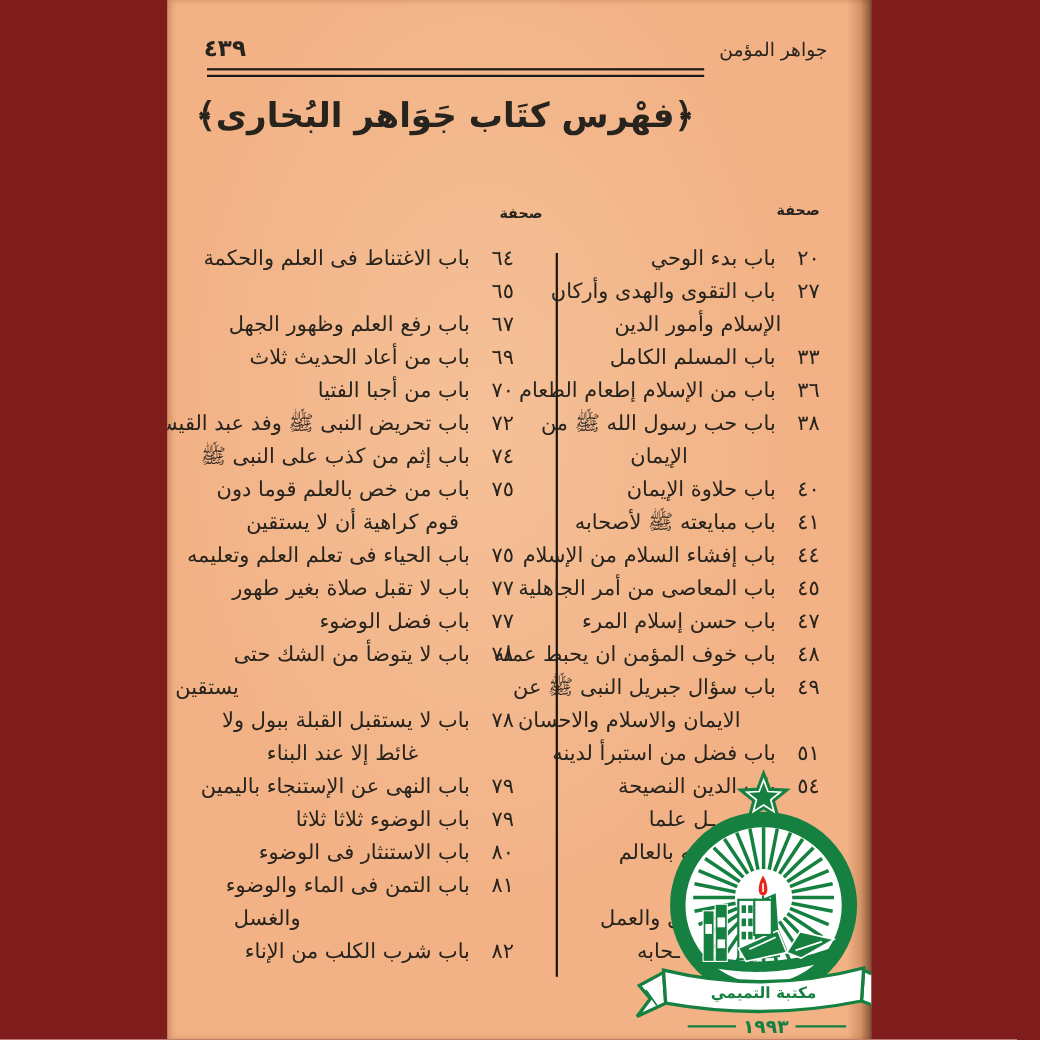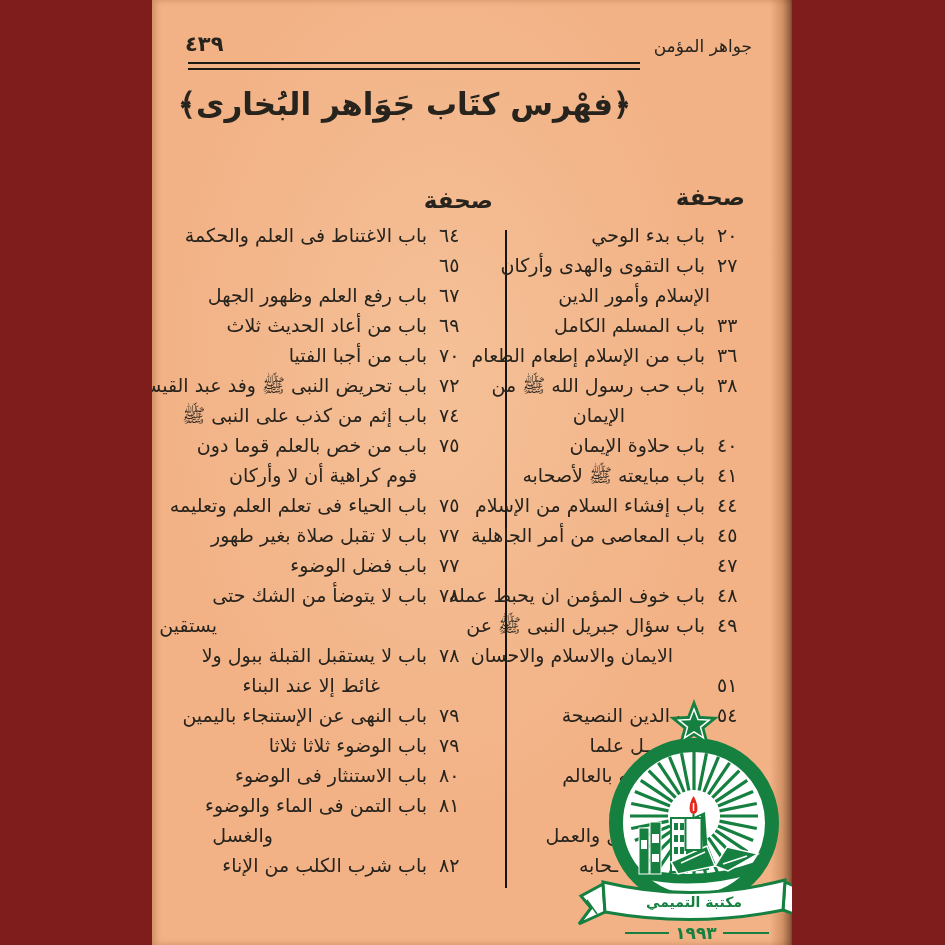--- a/index.html
+++ b/index.html
@@ -26,31 +26,31 @@
     background:linear-gradient(to right, rgba(120,60,20,0), rgba(140,75,30,.30) 55%, rgba(70,30,8,.55) 92%, rgba(50,20,5,.65));
     pointer-events:none;
   }
 
   .abs{position:absolute;}
   .pageNum{left:33px;top:32px;font-size:21px;font-weight:bold;letter-spacing:1px;}
   .runHead{right:40px;top:36px;font-size:17px;}
   .rule{left:36px;top:62px;width:452px;height:4px;border-top:2px solid #1c1a15;border-bottom:2px solid #1c1a15;}
   .title{left:0;top:86px;width:505px;text-align:center;font-size:31px;font-weight:600;}
 
-  .colHdr{font-size:23px;font-weight:600;}
+  .colHdr{font-size:13px;font-weight:600;}
   .hdrLeft{right:299px;top:187px;}
   .hdrRight{right:47px;top:184px;}
 
   .divider{left:353px;top:230px;width:2px;height:658px;background:#17150f;}
 
   .col{position:absolute;top:220px;direction:rtl;}
   .colLeft{left:6px;width:309px;}
   .colRight{left:355px;width:238px;}
   .row{height:30px;display:flex;direction:rtl;align-items:center;gap:12px;font-size:19px;line-height:30px;white-space:nowrap;}
-  .row .num{flex:0 0 28px;width:28px;text-align:left;}
+  .row .num{flex:0 0 28px;width:28px;text-align:right;}
   .row .t{white-space:nowrap;}
 
   
   .stamp{position:absolute;left:423px;top:670px;width:240px;height:275px;z-index:5;}
   .g-fill{fill:var(--green);}
   .g-stroke{stroke:var(--green);}
   .ray{stroke:var(--green);stroke-width:3.2;}
   .stampTxt{font-family:"DejaVu Sans",sans-serif;font-size:14px;font-weight:bold;fill:var(--green);}
   .stampYear{font-family:"DejaVu Sans",sans-serif;font-size:17px;font-weight:bold;fill:var(--green);}
 </style>
@@ -109,34 +109,36 @@
         <div class="row">
           <span class="num">٤٤</span>
           <span class="t">باب إفشاء السلام من الإسلام</span>
         </div>
         <div class="row">
           <span class="num">٤٥</span>
           <span class="t">باب المعاصى من أمر الجاهلية</span>
         </div>
         <div class="row">
           <span class="num">٤٧</span>
+          <span class="t">باب حسن إسلام المرء</span>
         </div>
         <div class="row">
           <span class="num">٤٨</span>
           <span class="t">باب خوف المؤمن ان يحبط عمله</span>
         </div>
         <div class="row">
           <span class="num">٤٩</span>
           <span class="t">باب سؤال جبريل النبى ﷺ عن</span>
         </div>
         <div class="row" style="margin-right: 72px;">
           <span class="t">الايمان والاسلام والاحسان</span>
         </div>
         <div class="row">
           <span class="num">٥١</span>
+          <span class="t">باب فضل من استبرأ لدينه</span>
         </div>
         <div class="row">
           <span class="num">٥٤</span>
           <span class="t">باب الدين النصيحة</span>
         </div>
         <div class="row" style="margin-right: 95px;">
           <span class="t">ـل علما</span>
         </div>
         <div class="row" style="margin-right: 105px;">
           <span class="t">ـته بالعالم</span>
@@ -177,21 +179,21 @@
         </div>
         <div class="row">
           <span class="num">٧٤</span>
           <span class="t">باب إثم من كذب على النبى ﷺ</span>
         </div>
         <div class="row">
           <span class="num">٧٥</span>
           <span class="t">باب من خص بالعلم قوما دون</span>
         </div>
         <div class="row" style="margin-right: 50px;">
-          <span class="t">قوم كراهية أن لا وأركان</span>
+          <span class="t">قوم كراهية أن لا يستقين</span>
         </div>
         <div class="row">
           <span class="num">٧٥</span>
           <span class="t">باب الحياء فى تعلم العلم وتعليمه</span>
         </div>
         <div class="row">
           <span class="num">٧٧</span>
           <span class="t">باب لا تقبل صلاة بغير طهور</span>
         </div>
         <div class="row">

